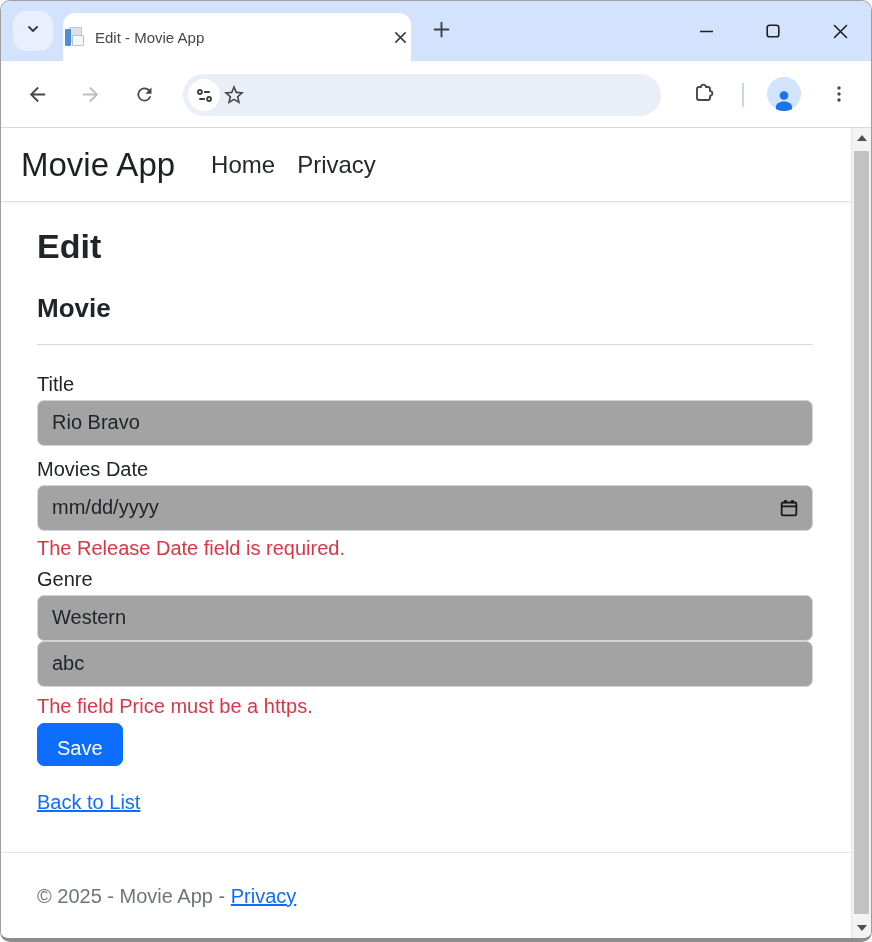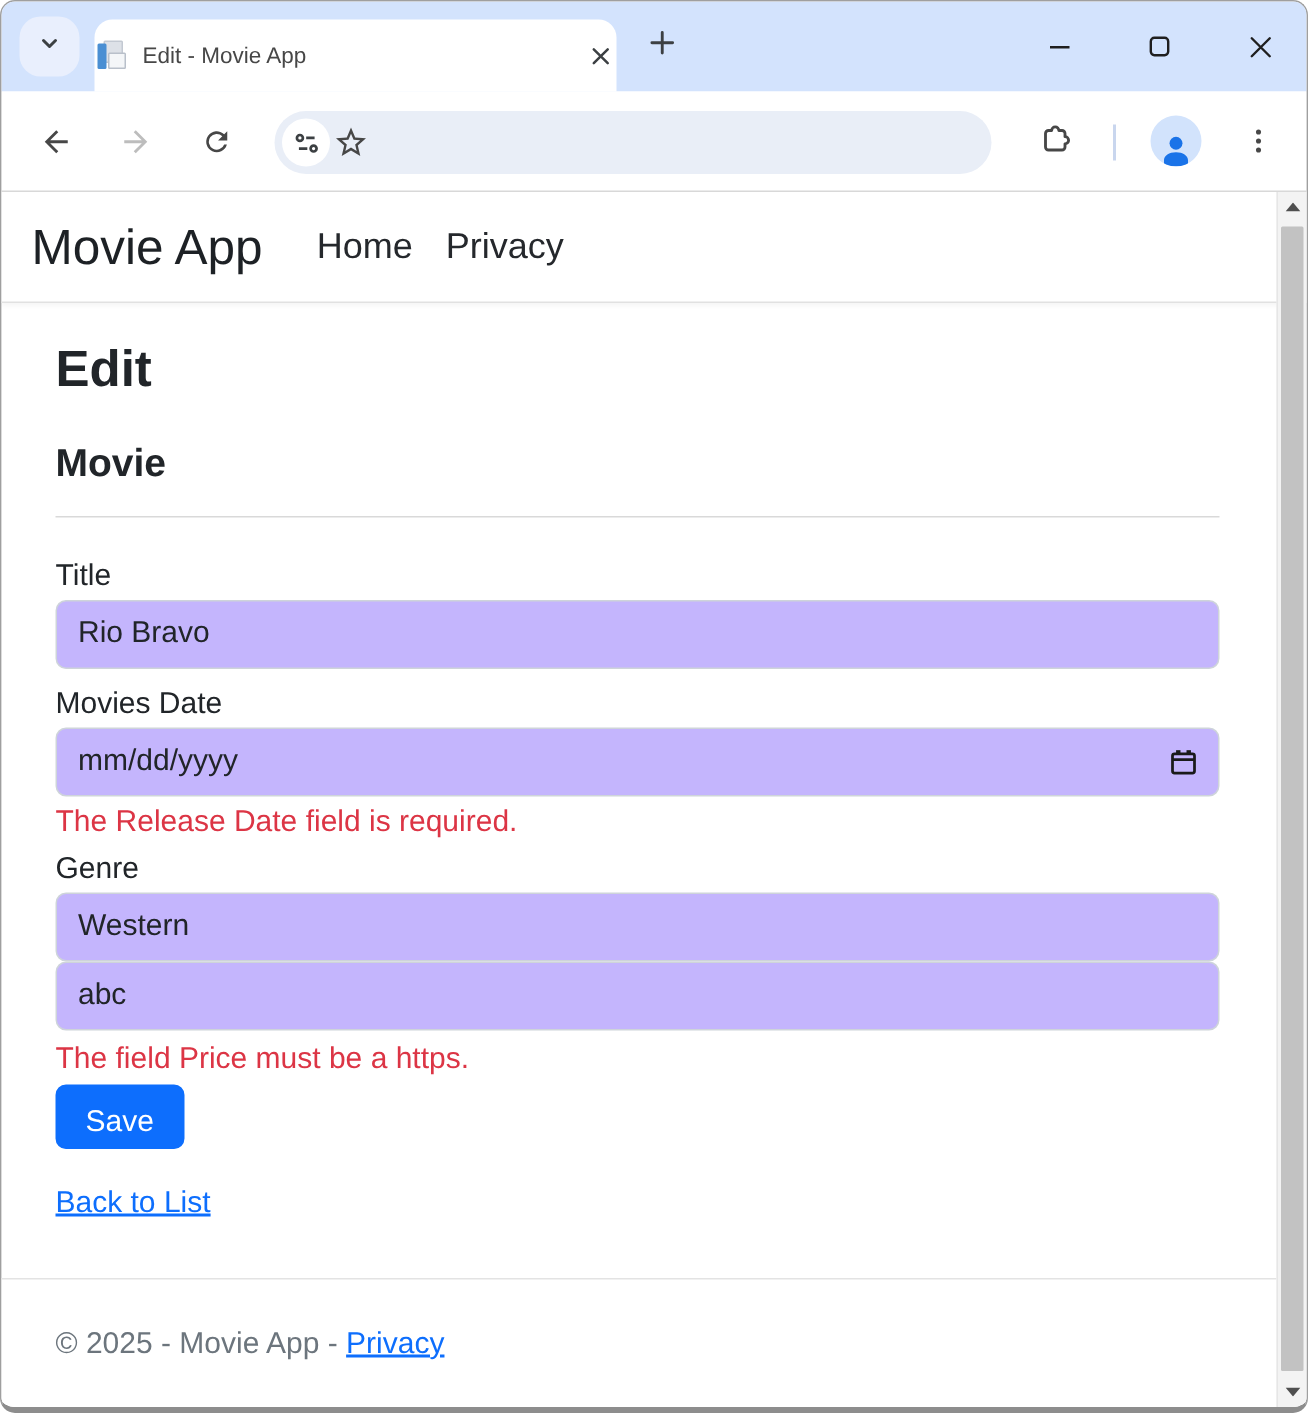--- a/index.html
+++ b/index.html
@@ -47,21 +47,21 @@
   .nav-links { display:flex; margin-left:36px; gap:22px; }
   .nav-link { font-size:24px; color:#25282c; text-decoration:none; cursor:pointer; }
 
   .main { padding-left:36px; width:812px; }
   h1.page-title { font-size:34px; font-weight:700; color:#212529; margin-top:24px; line-height:1.2; }
   h4.page-subtitle { font-size:26px; font-weight:700; color:#212529; margin-top:26px; line-height:1.2; }
   .rule { border:none; border-top:1px solid #d9d9d9; margin:20px 0 28px 0; width:776px; }
 
   .field-label { display:block; font-size:20px; color:#212529; line-height:23px; margin-bottom:4px; }
   .text-input { display:block; width:776px; height:46px; border:1px solid #ced4da; border-radius:7px;
-    font-family:"Liberation Sans", sans-serif; font-size:20px; color:#212529; padding:0 14px; background:#c4b5fd; outline:none; }
+    font-family:"Liberation Sans", sans-serif; font-size:20px; color:#212529; padding:0 14px; background:#a3a3a3; outline:none; }
   .input-wrap { position:relative; width:776px; }
   .cal-icon { position:absolute; right:13px; top:12px; pointer-events:none; }
   .gap-12 { margin-top:12px; } .gap-8 { margin-top:8px; }
   .error-text { font-size:20px; line-height:23px; color:#dc3545; margin-top:6px; }
   .error-text.second { margin-top:8px; }
 
   .save-btn { margin-top:5px; height:43px; padding:13px 19px; background:#0d6efd; border:1px solid #0d6efd;
     border-radius:7px; color:#ffffff; font-family:"Liberation Sans", sans-serif; font-size:20px; cursor:pointer; display:inline-block; }
   .back-link { display:inline-block; margin-top:25px; font-size:20px; color:#0d6efd; text-decoration:underline; cursor:pointer; }
 

